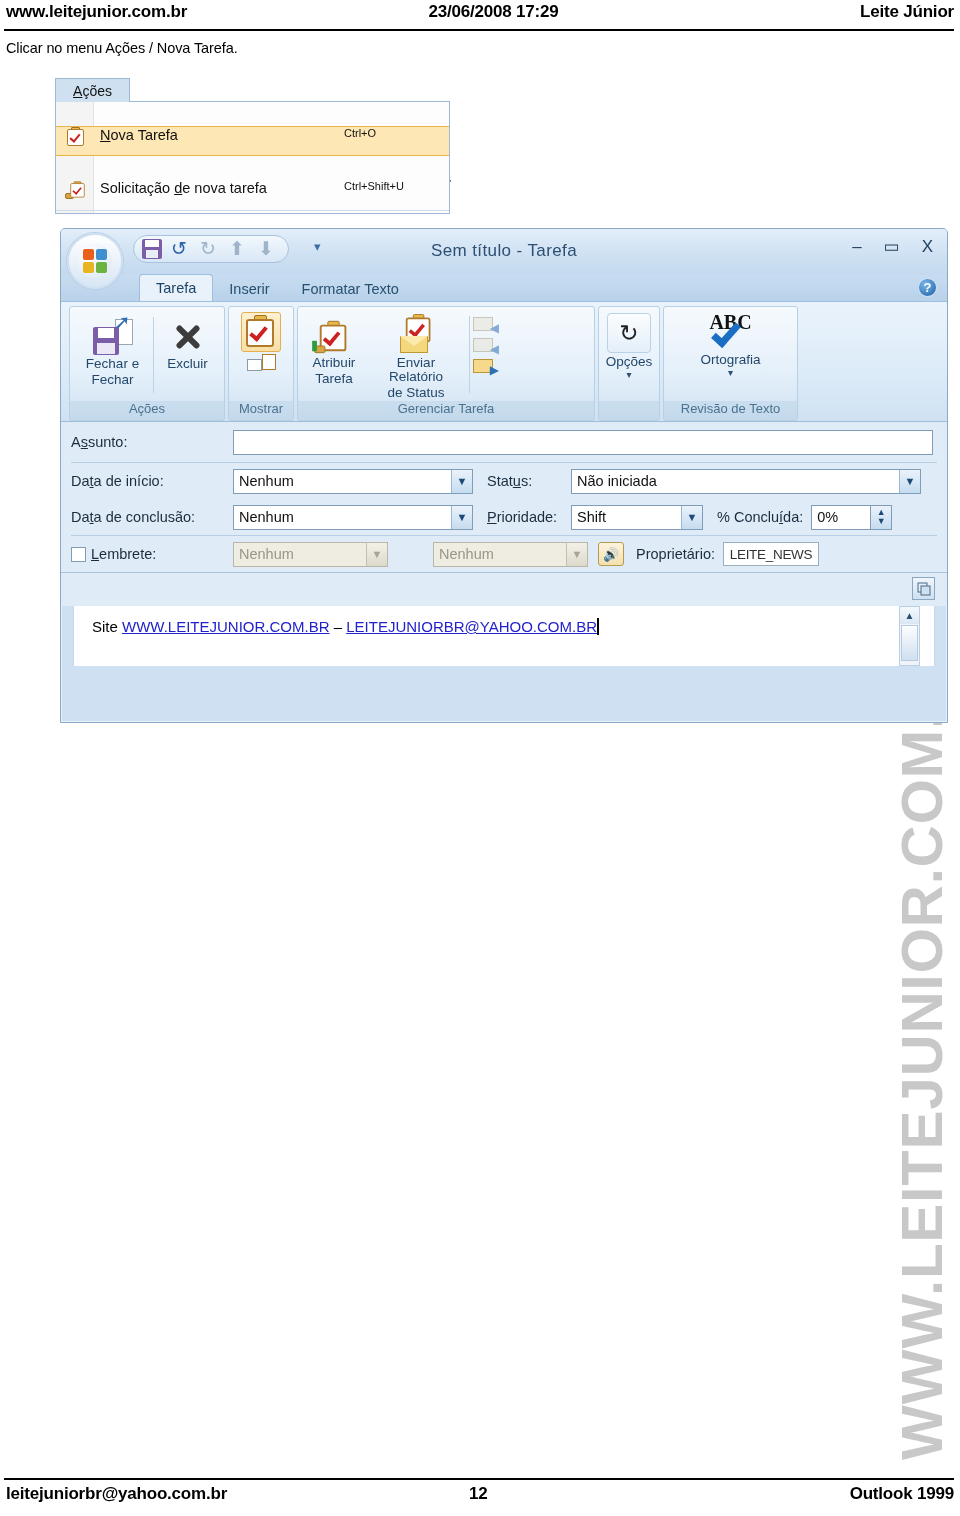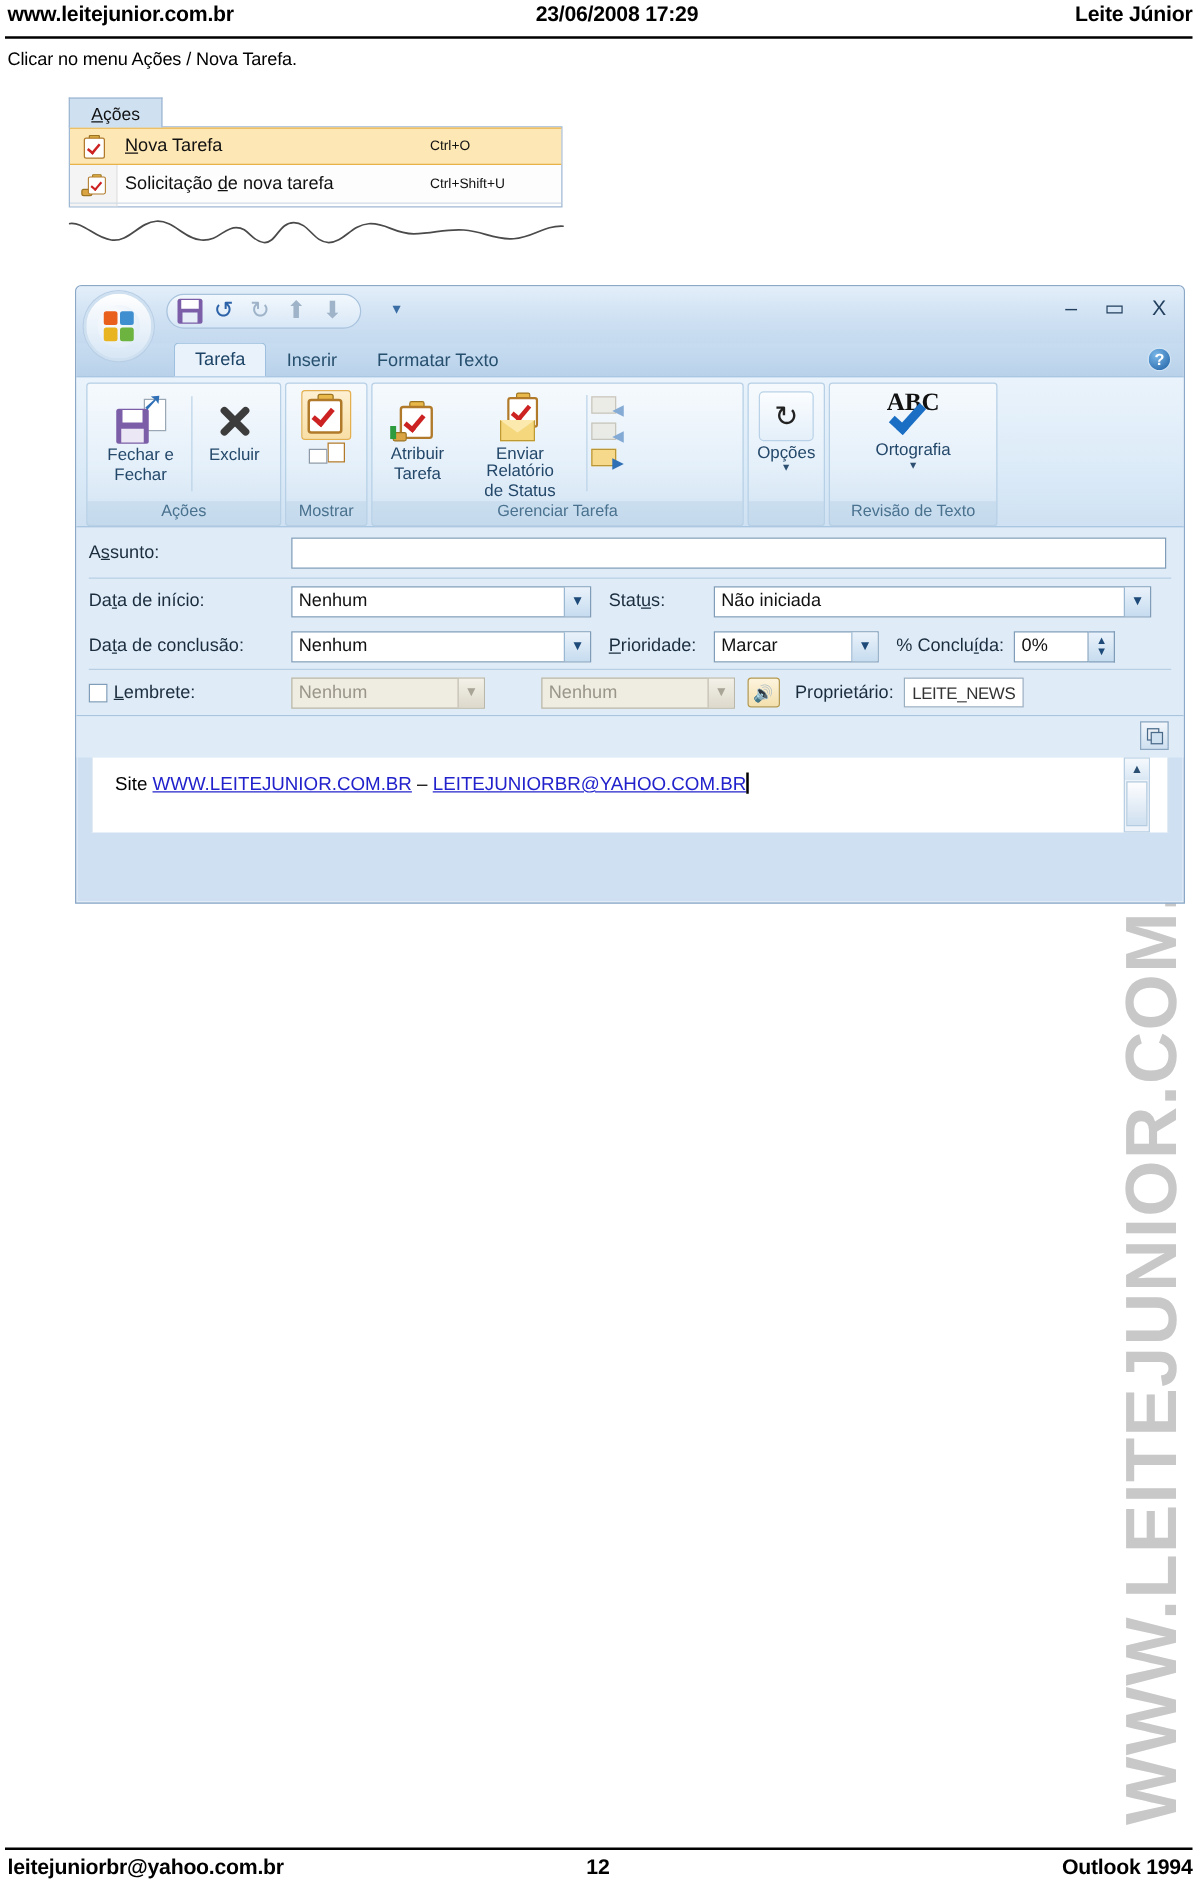--- a/index.html
+++ b/index.html
@@ -64,22 +64,22 @@
     margin-top:-1px;
     position:relative; z-index:2;
     padding-bottom:2px;
   }
   .menu-gutter{
     position:absolute; left:0; top:0; width:38px; bottom:0;
     background:#f4f4f4; border-right:1px solid #e2e2e2;
   }
   .menu-item{
     position:relative; z-index:2;
-    height:30px; display:flex; align-items:center;
-    font-size:14.5px; color:#111;
+    height:30px; display:flex; align-items:flex-start;
+    font-size:14.5px; color:#111;margin-top:24px;
   }
   .menu-item.sel{
     background:#fde7b4;
     border-top:1px solid #e8b44a; border-bottom:1px solid #e8b44a;
   }
   .menu-item .mi-icon{ width:38px; display:flex; align-items:center; justify-content:center;}
   .menu-item .mi-label{ flex:0 0 250px; padding-left:6px; }
   .menu-item .mi-key{ font-size:11px; }
   .menu-sep{ position:relative; z-index:2; height:1px; background:#cfdbe8; margin-left:0; }
 
@@ -423,20 +423,21 @@
   <div class="ow-titlebar">
     <div class="qat">
       <span class="qi save-ico"></span>
       <span class="qi arrow-g">↺</span>
       <span class="qi arrow-gy">↻</span>
       <span class="qi arrow-gy">⬆</span>
       <span class="qi arrow-gy">⬇</span>
     </div>
     <span class="qat-more">▾</span>
 
+    <div class="ow-title">Sem título  -  Tarefa</div>
 
     <div class="ow-btns">
       <span>–</span>
       <span>▭</span>
       <span>X</span>
     </div>
   </div>
 
   <div class="office-orb">
     <div class="orb-inner">
@@ -595,21 +596,21 @@
     </div>
 
     <div class="frow">
       <span class="lbl" style="width:162px;">Da<u>t</u>a de conclusão:</span>
       <span class="combo" style="width:240px;">
         <span>Nenhum</span>
         <span class="arw">▼</span>
       </span>
       <span class="lbl" style="width:98px;padding-left:14px;"><u>P</u>rioridade:</span>
       <span class="combo" style="width:132px;">
-        <span>Marcar</span>
+        <span>Shift</span>
         <span class="arw">▼</span>
       </span>
       <span class="lbl" style="padding:0 8px 0 14px;">% Conclu<u>í</u>da:</span>
       <span class="tin" style="width:60px;">0%</span>
       <span class="spin">
           <span>▲</span>
           <span>▼</span>
         </span>
     </div>
 
@@ -648,14 +649,14 @@
       <div class="up">▲</div>
       <div class="thumb"></div>
     </div>
   </div>
 </div>
 
 <div class="footer-rule"></div>
 <div class="page-footer">
   <span>leitejuniorbr@yahoo.com.br</span>
   <span class="mid">12</span>
-  <span>Outlook 1994</span>
+  <span>Outlook 1999</span>
 </div>
 
 </body></html>

